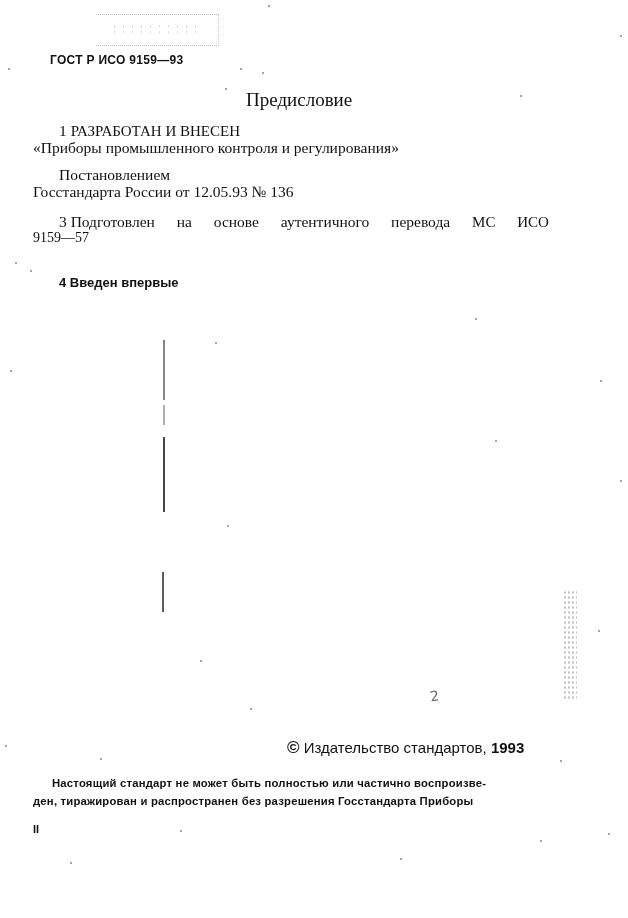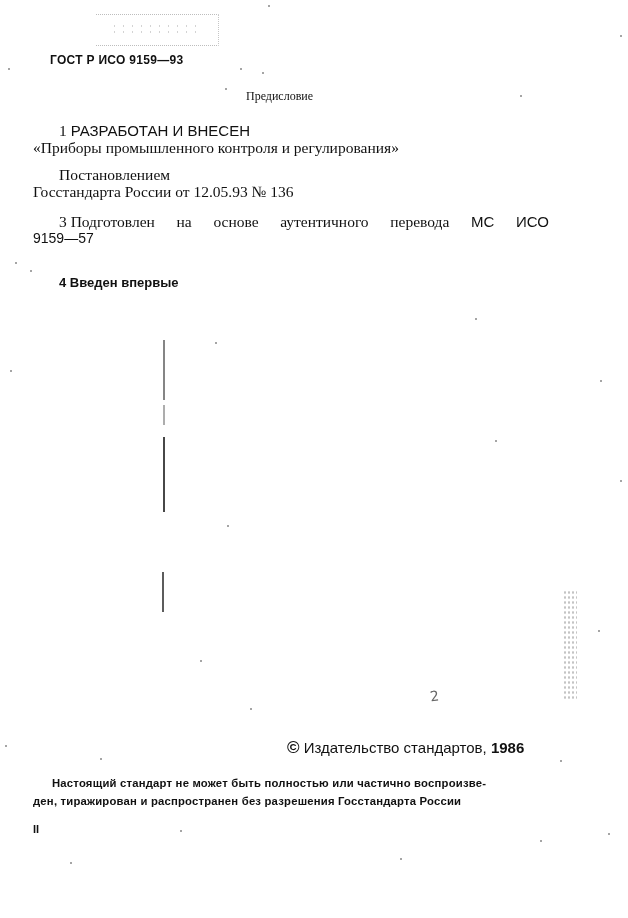--- a/index.html
+++ b/index.html
@@ -36,35 +36,35 @@
 
     .header-code {
       left: 50px; top: 53px;
       font-family: "Liberation Sans", "DejaVu Sans", sans-serif;
       font-weight: bold;
       font-size: 12px;
       letter-spacing: 0.3px;
     }
     .title {
       left: 246px; top: 89px;
-      font-size: 12px;
+      font-size: 19px;
     }
     .para {
       font-size: 15.5px;
       line-height: 18px;
     }
     .p1a { left: 59px; top: 122px; }
     .p1b { left: 33px; top: 139px; }
     .p2a { left: 59px; top: 166px; }
     .p2b { left: 33px; top: 183px; }
     .p3a { left: 59px; top: 213px; }
     .p3b { left: 33px; top: 229px; }
     .p4  { left: 59px; top: 274px; font-family: "Liberation Sans", "DejaVu Sans", sans-serif; font-size: 13px; font-weight: bold; }
 
-    .bold-sans { font-family: Liberation Sans, sans-serif; text-align: right; }
+    .bold-sans { font-family: Liberation Serif, serif; text-align: right; }
 
     .justify-line {
       display: flex;
       justify-content: space-between;
     }
 
     .vline {
       position: absolute;
       left: 163px;
       width: 1.5px;
@@ -176,25 +176,25 @@
   <div class="vline" style="top:437px;height:75px;opacity:0.9;"></div>
   <div class="vline" style="top:572px;height:40px;opacity:0.8;left:162px;"></div>
 
   <div class="abs pencil-mark">2</div>
 
   <div class="side-stamp"></div>
 
   <div class="abs copyright">
     <span class="c-sign">©</span>
     <span>Издательство стандартов,</span>
-    <span class="year">1986</span>
+    <span class="year">1993</span>
   </div>
 
   <div class="abs notice n1">Настоящий стандарт не может быть полностью или частично воспроизве-</div>
-  <div class="abs notice n2">ден, тиражирован и распространен без разрешения Госстандарта России</div>
+  <div class="abs notice n2">ден, тиражирован и распространен без разрешения Госстандарта Приборы</div>
 
   <div class="abs page-num">II</div>
 
   <div class="speck" style="left:8px;top:68px;"></div>
   <div class="speck" style="left:240px;top:68px;"></div>
   <div class="speck" style="left:262px;top:72px;"></div>
   <div class="speck" style="left:268px;top:5px;"></div>
   <div class="speck" style="left:225px;top:88px;"></div>
   <div class="speck" style="left:30px;top:270px;"></div>
   <div class="speck" style="left:15px;top:262px;"></div>

